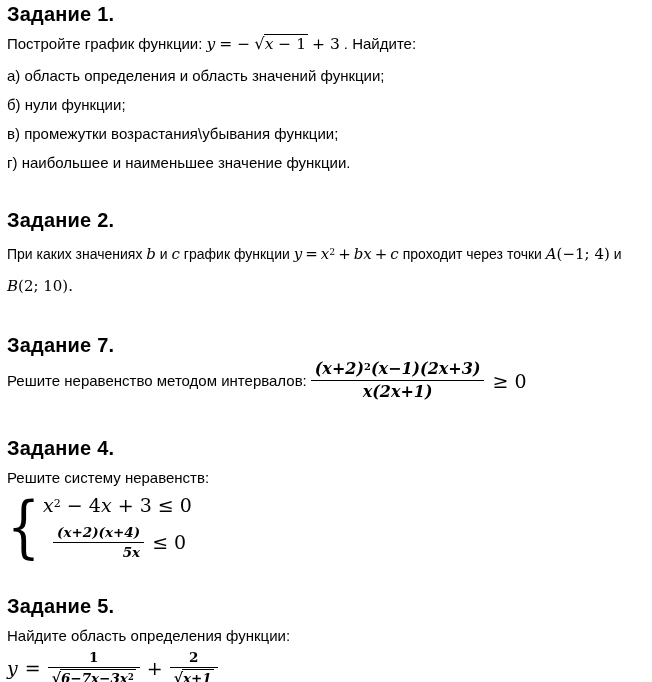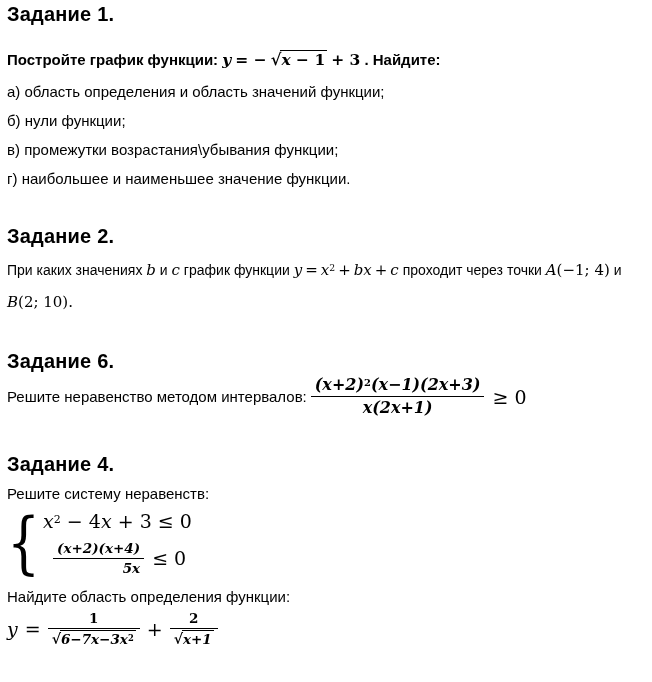--- a/index.html
+++ b/index.html
@@ -14,21 +14,21 @@
   .task-title {
     font-size: 20px; font-weight: bold; line-height: 20px;
     margin-top: 38px; letter-spacing: 0.2px;
   }
   section[data-name="task-1"] .task-title { margin-top: 0; }
   section[data-name="task-3"] .task-title { margin-top: 33px; }
   section[data-name="task-4"] .task-title { margin-top: 36px; }
   section[data-name="task-5"] .task-title { margin-top: 35px; }
 
   .line { font-size: 15px; line-height: 18px; margin-top: 11px; }
-  .intro { margin-top: 24px; line-height: 24px; white-space: nowrap; font-weight: bold; }
+  .intro { margin-top: 8px; line-height: 24px; white-space: nowrap; }
 
   .math { font-family: "DejaVu Serif", serif; font-size: 15.5px; }
   .it { font-style: italic; }
   .rm { font-style: normal; }
   .op { margin: 0 4px; }
   .sup { font-size: 62%; position: relative; top: -0.45em; font-style: normal; }
 
   .sqrt { display: inline-block; white-space: nowrap; }
   .rad { font-size: 105%; }
   .radicand {
@@ -86,21 +86,21 @@
   <p class="line" data-name="task-1-item-v">в) промежутки возрастания\убывания функции;</p>
   <p class="line" data-name="task-1-item-g">г) наибольшее и наименьшее значение функции.</p>
 </section>
 
 <section data-name="task-2">
   <h2 class="task-title" data-name="task-2-title">Задание 2.</h2>
   <p class="para" data-name="task-2-text"><span data-name="task-2-text-1">При каких значениях </span><span class="math it" data-name="var-b">b</span><span data-name="task-2-text-2"> и </span><span class="math it" data-name="var-c">c</span><span data-name="task-2-text-3"> график функции </span><span class="math" data-name="task-2-formula"><span class="it" data-name="var-y">y</span><span class="op" data-name="equals-operator">=</span><span class="it" data-name="var-x">x</span><span class="sup" data-name="exponent">2</span><span class="op" data-name="plus-operator">+</span><span class="it" data-name="var-bx">bx</span><span class="op" data-name="plus-operator">+</span><span class="it" data-name="var-c">c</span></span><span data-name="task-2-text-4"> проходит через точки </span><span class="math" data-name="point-A"><span class="it" data-name="var-A">A</span><span data-name="point-A-coords">(−1; 4)</span></span><span data-name="task-2-text-5"> и</span><span class="l2" data-name="task-2-line-2"><span class="math" data-name="point-B"><span class="it" data-name="var-B">B</span><span data-name="point-B-coords">(2; 10).</span></span></span></p>
 </section>
 
 <section data-name="task-3">
-  <h2 class="task-title" data-name="task-3-title">Задание 6.</h2>
+  <h2 class="task-title" data-name="task-3-title">Задание 7.</h2>
   <div class="ineq-row" data-name="task-3-inequality">
     <span data-name="task-3-lead">Решите неравенство методом интервалов: </span>
       <span class="frac t3-frac" data-name="task-3-fraction">
         <span class="num" data-name="numerator"><span data-name="numerator-part-1">(x+2)</span><span class="sup" data-name="exponent">2</span><span data-name="numerator-part-2">(x−1)(2x+3)</span></span>
         <span class="den" data-name="denominator">x(2x+1)</span>
       </span>
       <span class="rel" data-name="greater-equal-zero">≥ 0</span>
   </div>
 </section>
 
@@ -116,20 +116,21 @@
             <span class="num" data-name="numerator">(x+2)(x+4)</span>
             <span class="den" data-name="denominator">5x</span>
           </span>
           <span class="rel" data-name="less-equal-zero">≤ 0</span>
         </span>
     </span>
   </div>
 </section>
 
 <section data-name="task-5">
+  <h2 class="task-title" data-name="task-5-title">Задание 5.</h2>
   <p class="line" data-name="task-5-lead">Найдите область определения функции:</p>
   <div class="formula-row" data-name="task-5-formula">
     <span class="big-math it" data-name="var-y">y</span>
       <span class="t5-op" data-name="equals-operator">=</span>
       <span class="frac t5-frac" data-name="fraction-1">
         <span class="num rm" data-name="numerator">1</span>
         <span class="den" data-name="denominator"><span class="sqrt" data-name="square-root"><span class="rad" data-name="radical-sign-icon">√</span><span class="radicand" data-name="radicand"><span data-name="radicand-text">6−7x−3x</span><span class="sup" data-name="exponent">2</span></span></span></span>
       </span>
       <span class="t5-op" data-name="plus-operator">+</span>
       <span class="frac t5-frac" data-name="fraction-2">

